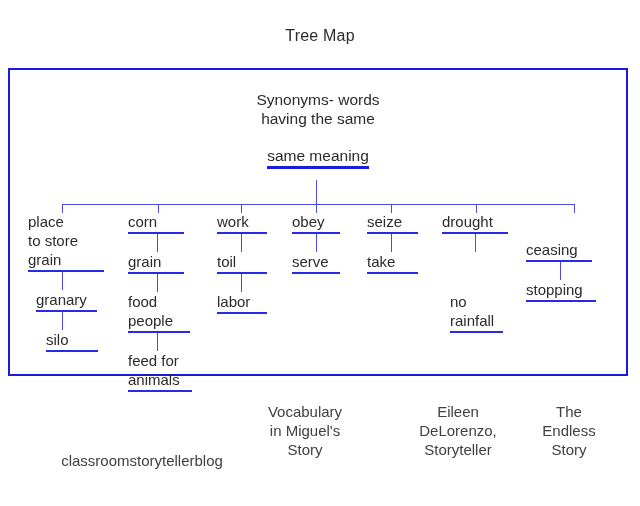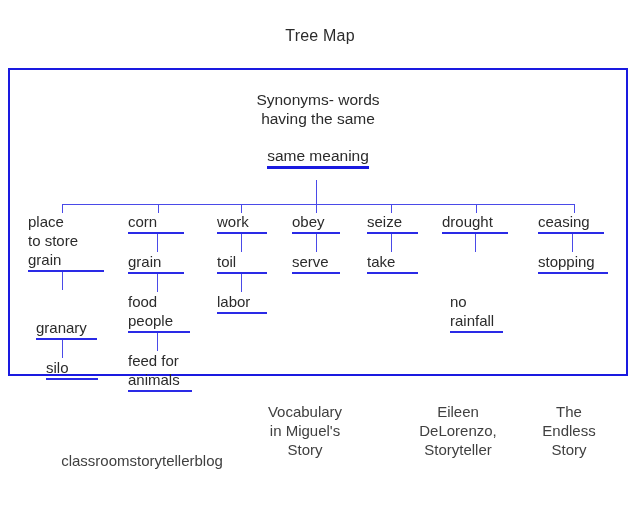--- a/index.html
+++ b/index.html
@@ -97,21 +97,21 @@
   <div class="stem" style="left:564px;top:134px;height:9px;"></div>
 
   <div class="col" style="left:18px;width:78px;">
     <div class="node">
       <span class="txt">place
 to store
 grain</span>
       <span class="ul" style="width:76px;"></span>
     </div>
     <div class="link stem" style="position:relative;left:34px;height:18px;"></div>
-    <div class="node" style="padding-left:8px;margin-top:28px;">
+    <div class="node" style="padding-left:8px;">
       <span class="txt">granary</span>
       <span class="ul" style="width:61px;"></span>
     </div>
     <div class="link stem" style="position:relative;left:34px;height:18px;"></div>
     <div class="node" style="padding-left:18px;">
       <span class="txt">silo</span>
       <span class="ul" style="width:52px;"></span>
     </div>
   </div>
 
@@ -186,21 +186,21 @@
       <span class="ul" style="width:66px;"></span>
     </div>
     <div class="link stem" style="position:relative;left:33px;height:18px;"></div>
     <div class="node" style="padding-left:8px;margin-top:40px;">
       <span class="txt">no
 rainfall</span>
       <span class="ul" style="width:53px;"></span>
     </div>
   </div>
 
-  <div class="col" style="left:528px;width:74px;">
+  <div class="col" style="left:516px;width:74px;margin-top:28px;">
     <div class="node">
       <span class="txt">ceasing</span>
       <span class="ul" style="width:66px;"></span>
     </div>
     <div class="link stem" style="position:relative;left:34px;height:18px;"></div>
     <div class="node">
       <span class="txt">stopping</span>
       <span class="ul" style="width:70px;"></span>
     </div>
   </div>

